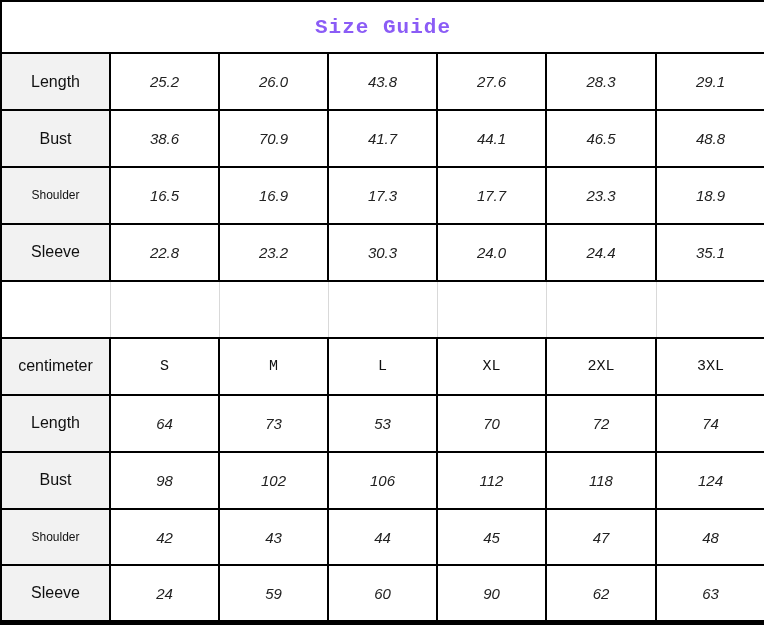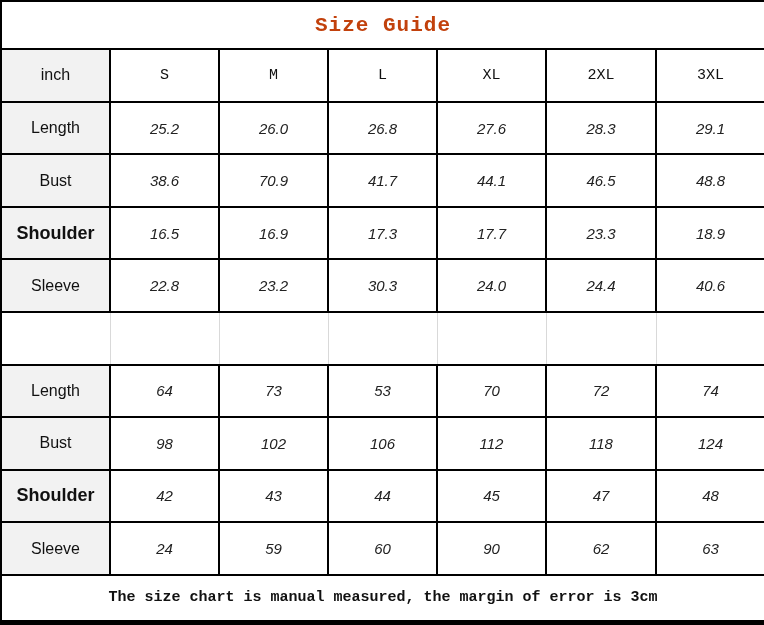--- a/index.html
+++ b/index.html
@@ -21,35 +21,35 @@
     padding: 0;
     overflow: hidden;
     white-space: nowrap;
   }
 
   .title-cell {
     height: 42px;
     font-family: "Liberation Mono", monospace;
     font-weight: bold;
     font-size: 21px;
-    color: #c2410c;
+    color: #8b5cf6;
     letter-spacing: 1px;
   }
 
   tr.grid-row { height: 48px; }
 
   .unit-cell, .label-cell {
     background: #f2f2f2;
     font-family: "Liberation Sans", sans-serif;
     font-size: 16px;
     color: #111111;
   }
   .label-cell.bold {
-    font-weight: bold;
-    font-size: 18px;
+    font-weight: normal;
+    font-size: 12px;
   }
 
   .size-cell {
     font-family: "Liberation Mono", monospace;
     font-size: 15px;
     color: #111111;
     background: #ffffff;
   }
 
   .value-cell {
@@ -90,35 +90,26 @@
     <col style="width:109px">
         <col style="width:110px">
         <col style="width:109px">
   </colgroup>
 
   <tbody>
         <tr>
     <td colspan="7" class="title-cell">Size Guide</td>
   </tr>
 
-  <tr class="grid-row">
-    <td class="unit-cell">inch</td>
-    <td class="size-cell">S</td>
-    <td class="size-cell">M</td>
-    <td class="size-cell">L</td>
-    <td class="size-cell">XL</td>
-    <td class="size-cell">2XL</td>
-    <td class="size-cell">3XL</td>
-  </tr>
 
   <tr class="grid-row">
     <td class="label-cell">Length</td>
     <td class="value-cell">25.2</td>
     <td class="value-cell">26.0</td>
-    <td class="value-cell">26.8</td>
+    <td class="value-cell">43.8</td>
     <td class="value-cell">27.6</td>
     <td class="value-cell">28.3</td>
     <td class="value-cell">29.1</td>
   </tr>
 
   <tr class="grid-row">
     <td class="label-cell">Bust</td>
     <td class="value-cell">38.6</td>
     <td class="value-cell">70.9</td>
     <td class="value-cell">41.7</td>
@@ -137,33 +128,42 @@
     <td class="value-cell">18.9</td>
   </tr>
 
   <tr class="grid-row">
     <td class="label-cell">Sleeve</td>
     <td class="value-cell">22.8</td>
     <td class="value-cell">23.2</td>
     <td class="value-cell">30.3</td>
     <td class="value-cell">24.0</td>
     <td class="value-cell">24.4</td>
-    <td class="value-cell">40.6</td>
+    <td class="value-cell">35.1</td>
   </tr>
 
   <tr class="separator-row">
     <td></td>
     <td></td>
     <td></td>
     <td></td>
     <td></td>
     <td></td>
     <td></td>
   </tr>
 
+  <tr class="grid-row">
+    <td class="unit-cell">centimeter</td>
+    <td class="size-cell">S</td>
+    <td class="size-cell">M</td>
+    <td class="size-cell">L</td>
+    <td class="size-cell">XL</td>
+    <td class="size-cell">2XL</td>
+    <td class="size-cell">3XL</td>
+  </tr>
 
   <tr class="grid-row">
     <td class="label-cell">Length</td>
     <td class="value-cell">64</td>
     <td class="value-cell">73</td>
     <td class="value-cell">53</td>
     <td class="value-cell">70</td>
     <td class="value-cell">72</td>
     <td class="value-cell">74</td>
   </tr>
@@ -191,18 +191,15 @@
   <tr class="grid-row">
     <td class="label-cell">Sleeve</td>
     <td class="value-cell">24</td>
     <td class="value-cell">59</td>
     <td class="value-cell">60</td>
     <td class="value-cell">90</td>
     <td class="value-cell">62</td>
     <td class="value-cell">63</td>
   </tr>
 
-  <tr>
-    <td colspan="7" class="footer-cell">The size chart is manual measured, the margin of error is 3cm</td>
-  </tr>
 </tbody>
     </table>
 </div>
 
 </body></html>

